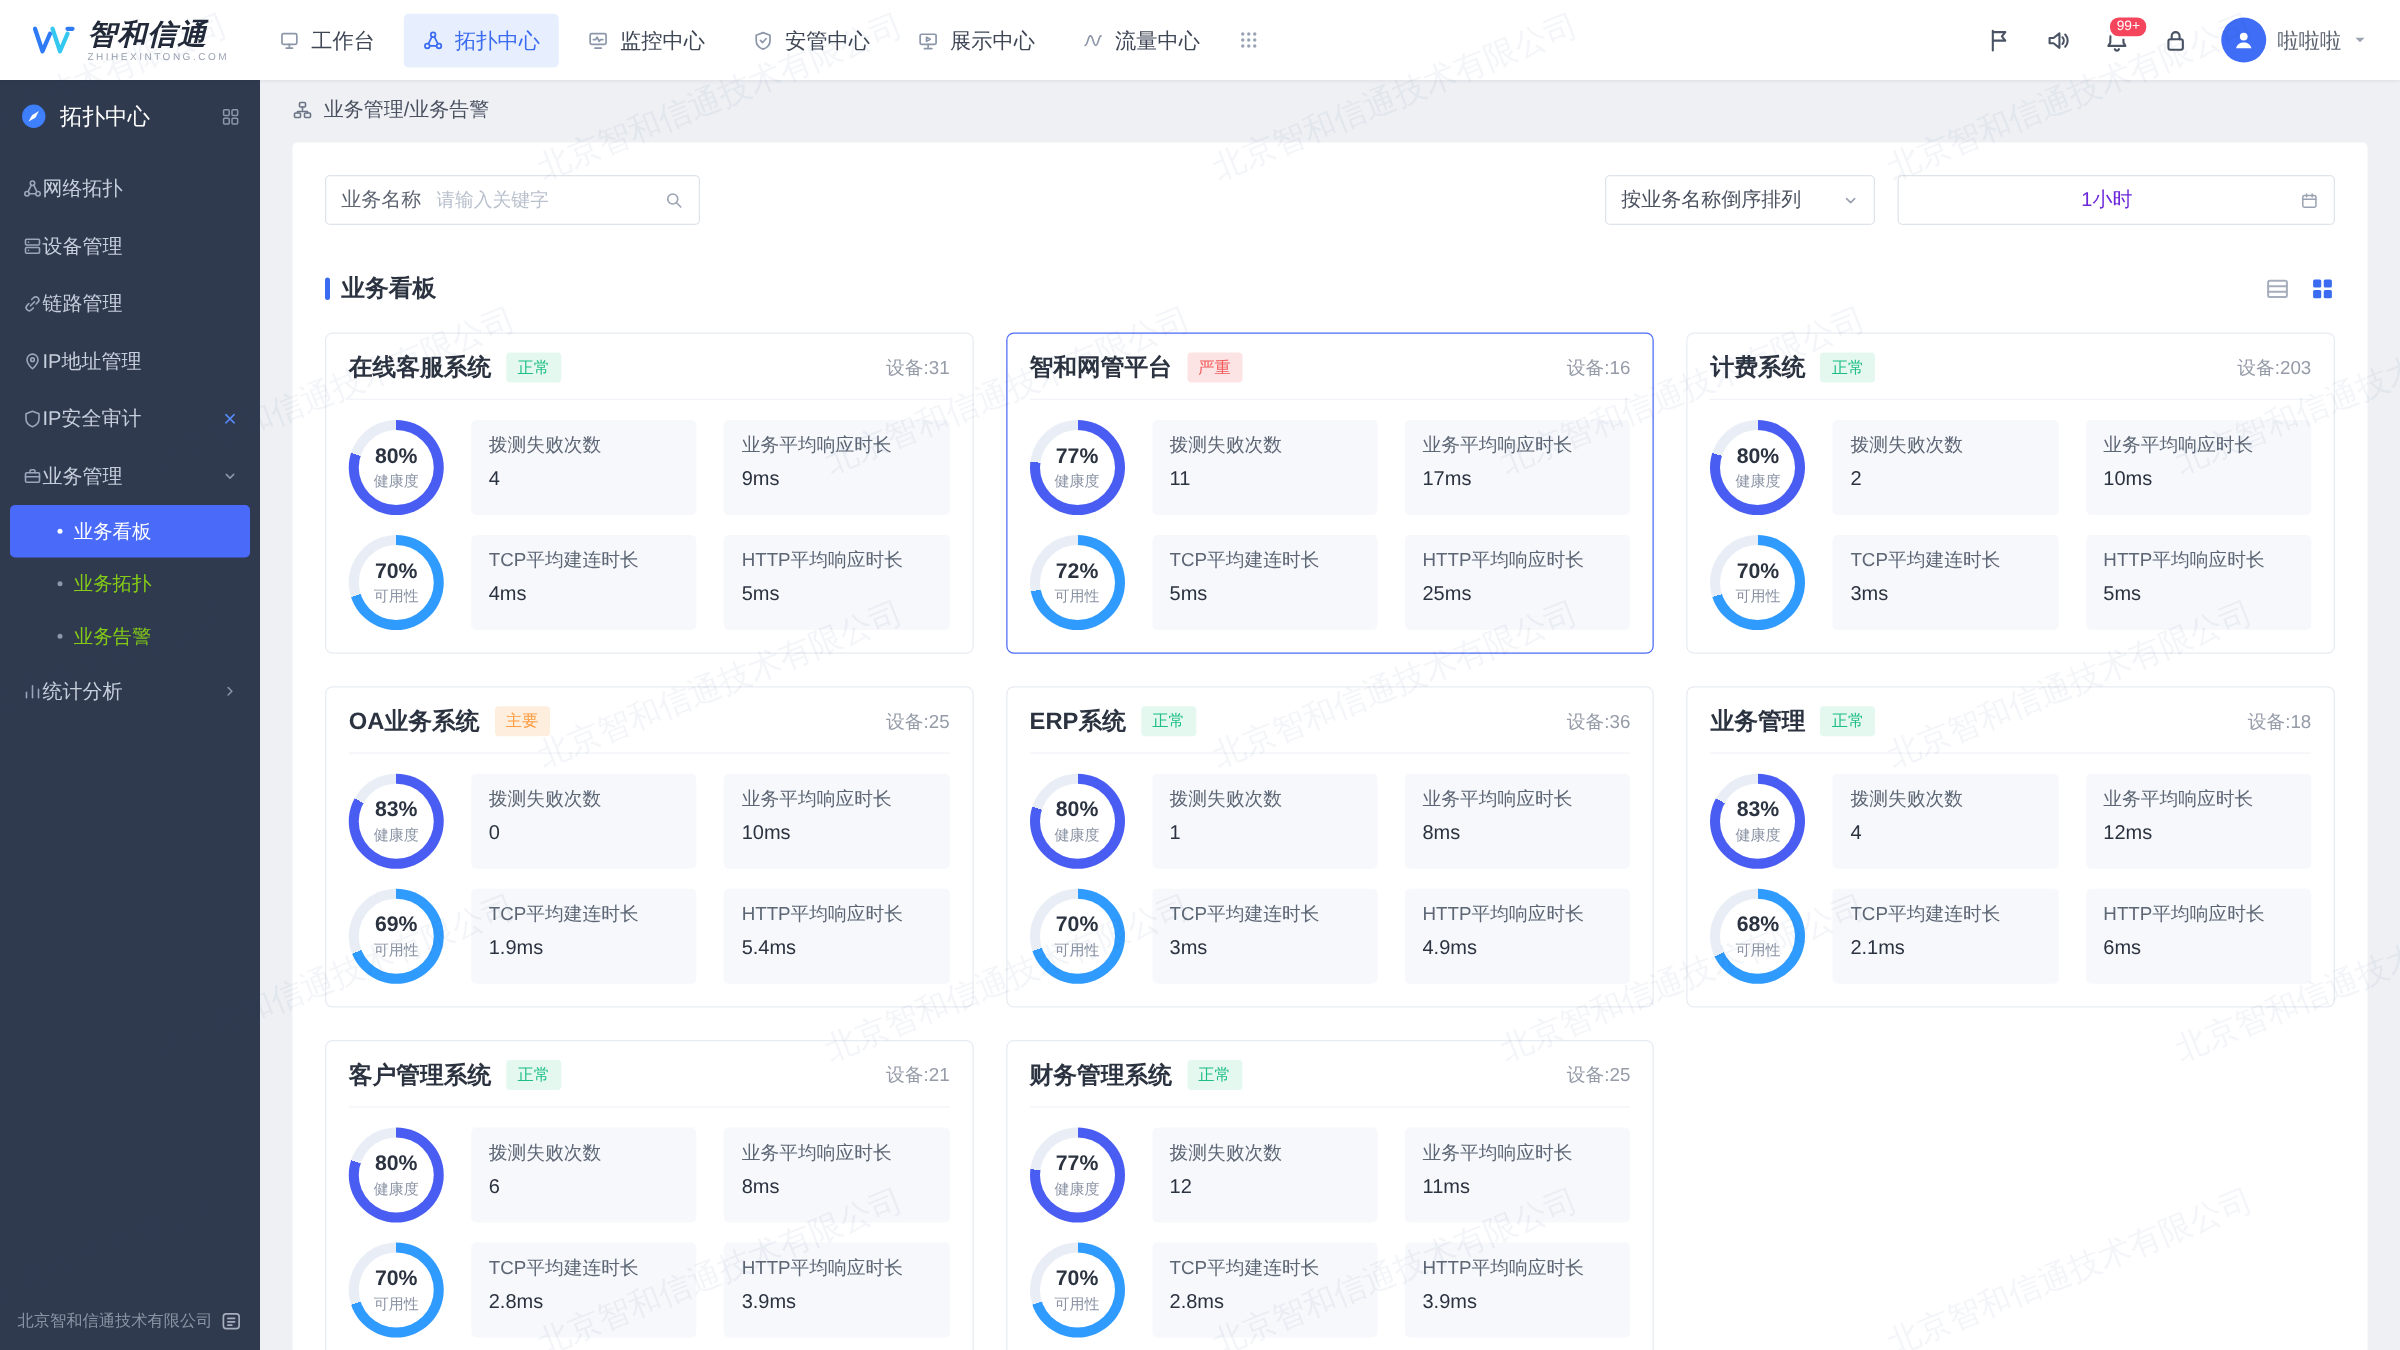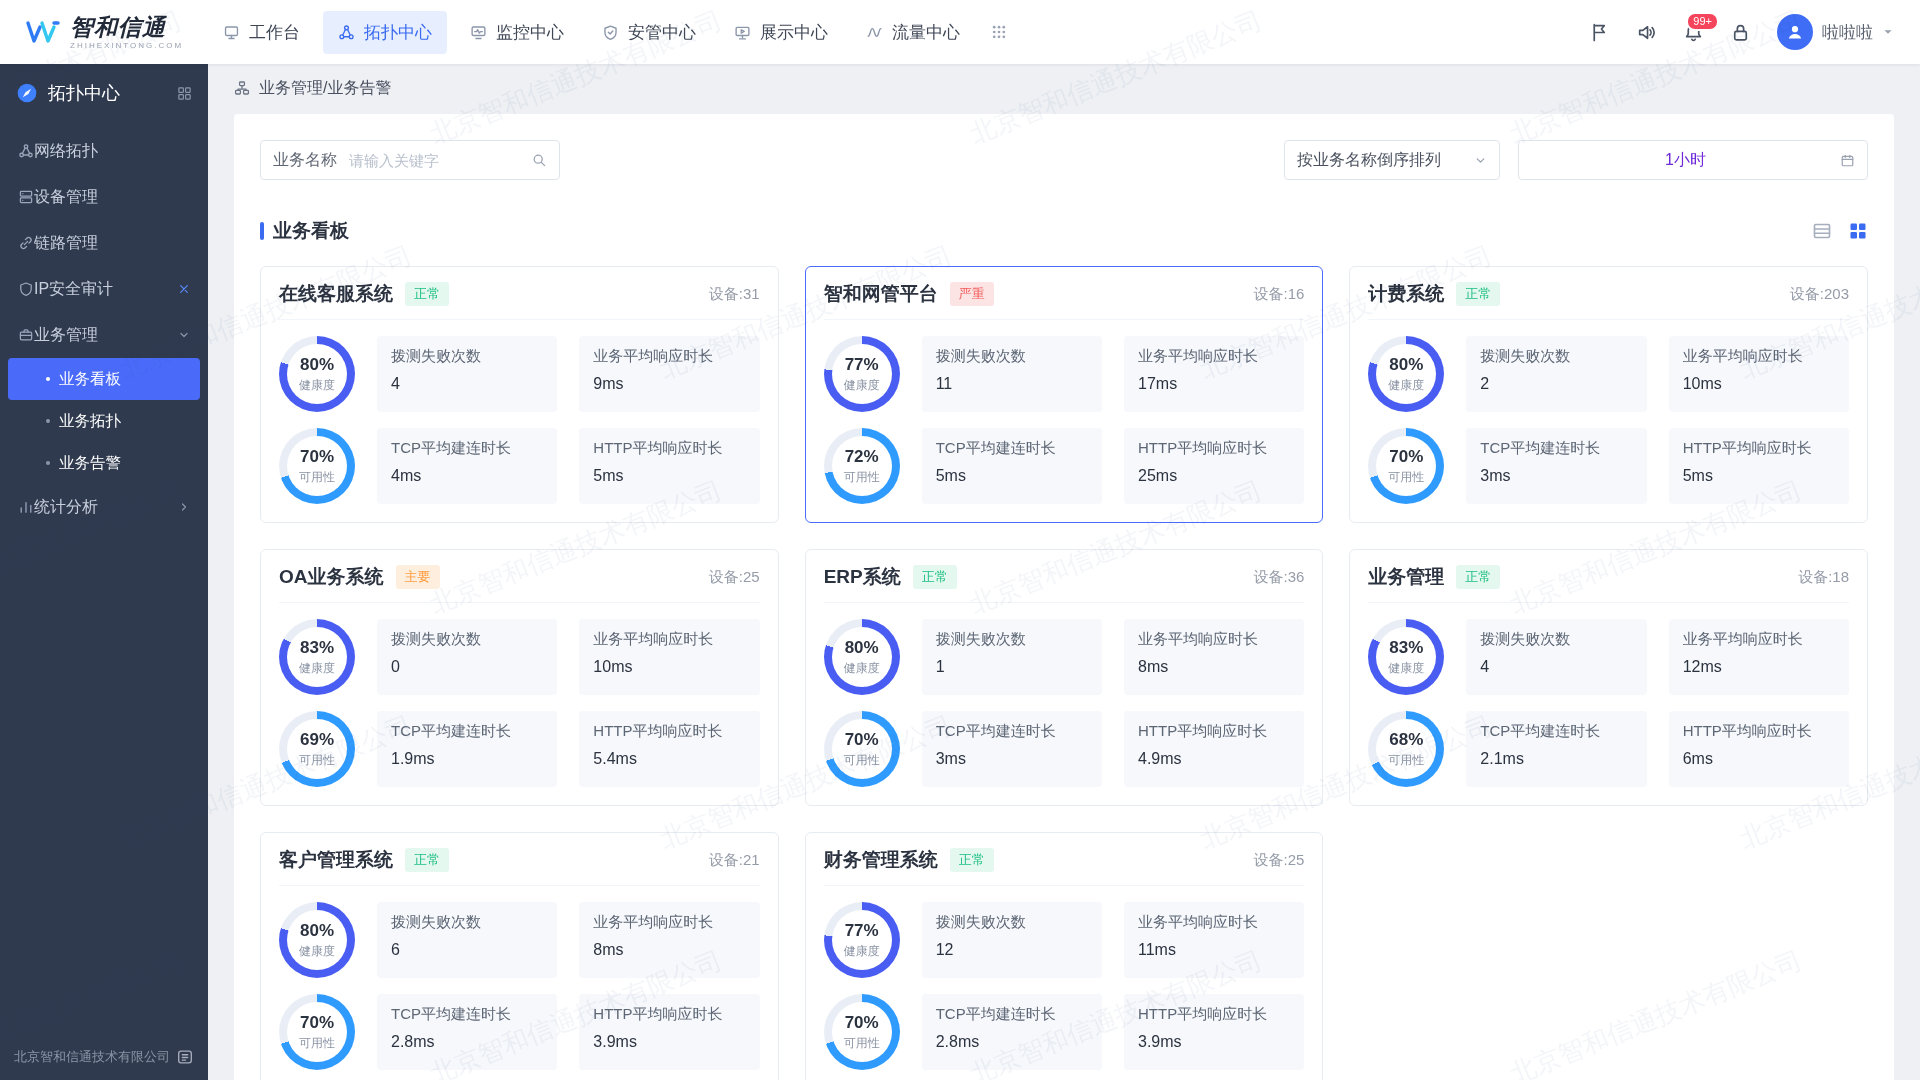--- a/index.html
+++ b/index.html
@@ -29,21 +29,21 @@
 
   
   .sidebar{position:fixed;top:64px;left:0;bottom:0;width:208px;background:#2f3a4e;display:flex;flex-direction:column;z-index:20;color:#c7cfdd}
   .sb-head{height:58px;display:flex;align-items:center;gap:10px;padding:0 16px;color:#fff;font-size:18px;flex:0 0 auto}
   .sb-grid{margin-left:auto;color:#8d97ab;cursor:pointer}
   .menu{flex:1;padding-top:6px;font-size:16px;overflow:hidden}
   .menu-item{height:46px;display:flex;align-items:center;padding:0 18px;cursor:pointer;color:#c7cfdd}
   .mi-ic{color:#9aa6bb}
   .mi-right{margin-left:auto;color:#8d97ab;display:flex;align-items:center}
   .mi-close{margin-left:auto;color:#5a8cff;display:flex;align-items:center}
-  .menu-sub{height:42px;display:flex;align-items:center;gap:9px;padding:0 18px 0 46px;font-size:15.5px;color:#ffffff;cursor:pointer}
+  .menu-sub{height:42px;display:flex;align-items:center;gap:9px;padding:0 18px 0 46px;font-size:15.5px;color:#84cc16;cursor:pointer}
   .menu-sub .dot{width:4px;height:4px;border-radius:50%;background:#8d97ab;flex:0 0 auto}
   .menu-sub.active{background:#4a6bfa;color:#fff;margin:0 8px;padding-left:38px;border-radius:4px}
   .menu-sub.active .dot{background:#fff}
   .sb-foot{display:flex;align-items:center;justify-content:space-between;padding:14px 14px;font-size:13px;color:#8b94a6}
   .foot-ic{color:#a7aebd;cursor:pointer}
 
   
   .main{position:absolute;top:64px;left:208px;width:1712px;height:1016px;overflow:hidden}
   .breadcrumb{height:48px;display:flex;align-items:center;gap:9px;padding:0 26px;font-size:16px;color:#4a5160}
   .bc-ic{color:#6b7485}
@@ -264,20 +264,29 @@
       <span>设备管理</span>
     </div>
     <div class="menu-item">
       <span class="mi-ic">
           <svg width="16" height="16" viewBox="0 0 20 20" fill="none" stroke="currentColor" stroke-width="1.6" stroke-linecap="round" stroke-linejoin="round">
             <path d="M8 12l4-4"></path>
             <path d="M9.2 5.8l1.8-1.8a3.1 3.1 0 0 1 4.4 4.4l-1.8 1.8M10.8 14.2 9 16a3.1 3.1 0 0 1-4.4-4.4l1.8-1.8"></path>
           </svg>
         </span>
       <span>链路管理</span>
+    </div>
+    <div class="menu-item">
+      <span class="mi-ic">
+          <svg width="16" height="16" viewBox="0 0 20 20" fill="none" stroke="currentColor" stroke-width="1.6" stroke-linecap="round" stroke-linejoin="round">
+            <path d="M10 17.5S4.5 12.4 4.5 8.4a5.5 5.5 0 0 1 11 0c0 4-5.5 9.1-5.5 9.1Z"></path>
+            <circle cx="10" cy="8.4" r="1.8"></circle>
+          </svg>
+        </span>
+      <span>IP地址管理</span>
     </div>
     <div class="menu-item">
       <span class="mi-ic">
           <svg width="16" height="16" viewBox="0 0 20 20" fill="none" stroke="currentColor" stroke-width="1.6" stroke-linecap="round" stroke-linejoin="round">
             <path d="M10 2.5 16.5 5v5c0 4-2.8 6.7-6.5 8-3.7-1.3-6.5-4-6.5-8V5Z"></path>
           </svg>
         </span>
       <span>IP安全审计</span>
       <span class="mi-close">
           <svg width="12" height="12" viewBox="0 0 20 20" fill="none" stroke="currentColor" stroke-width="2" stroke-linecap="round">

